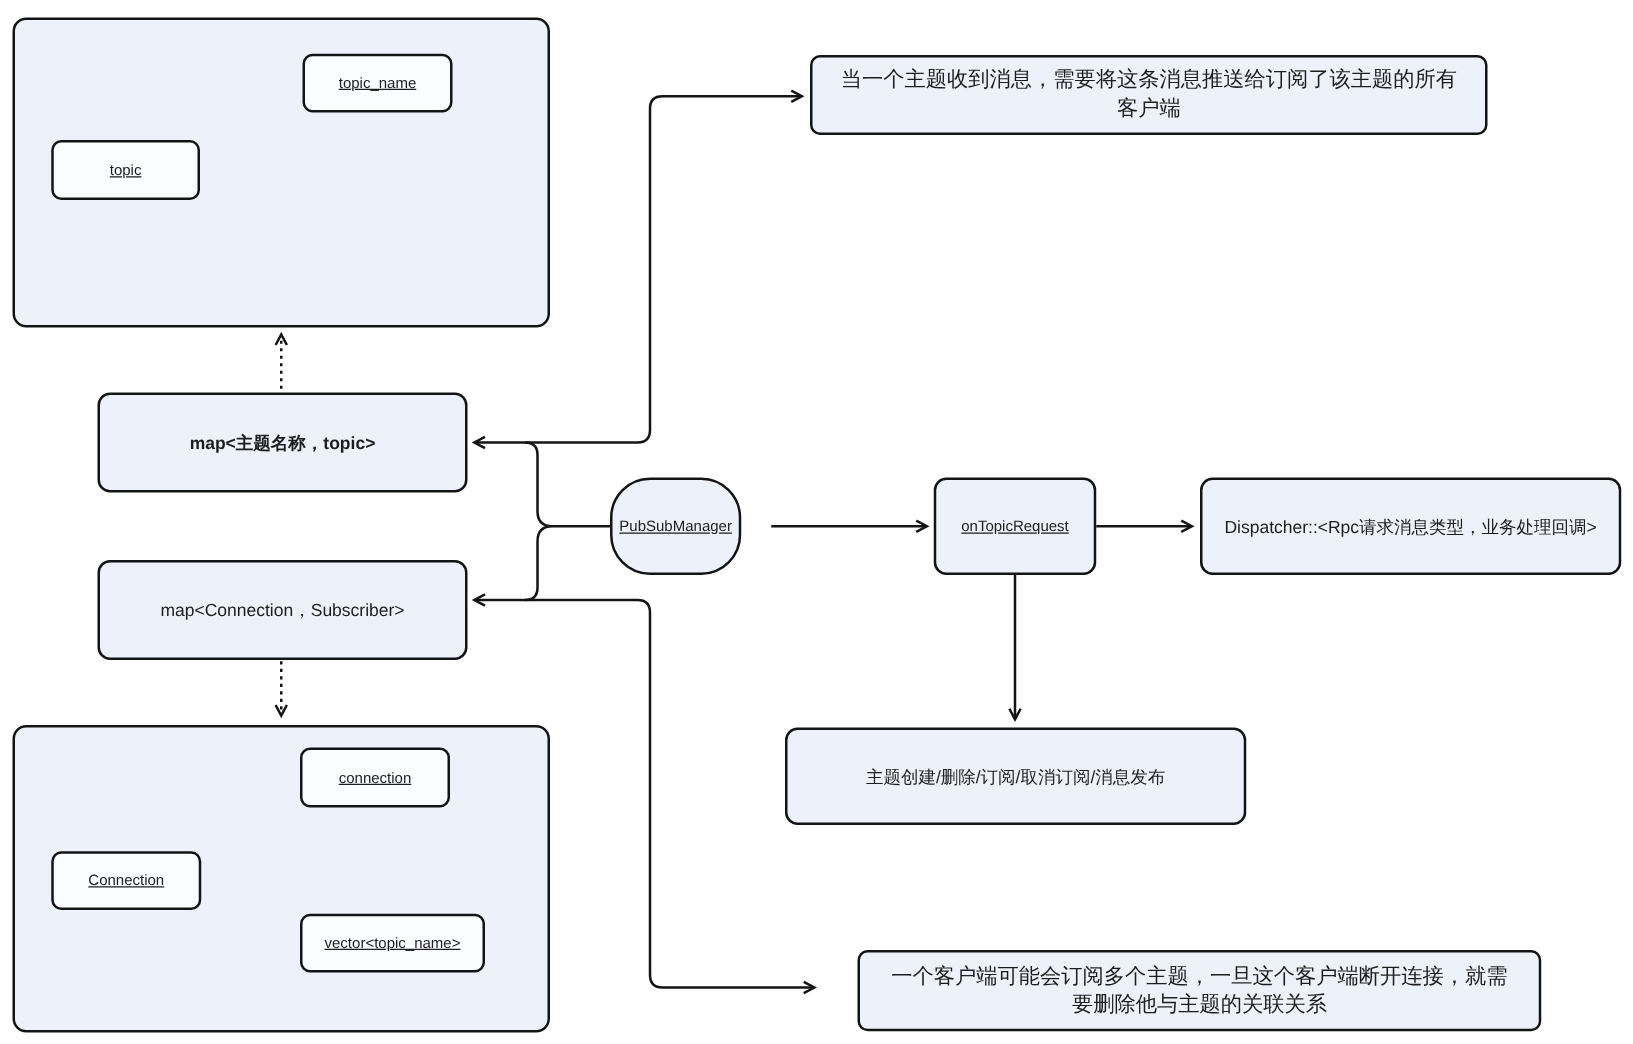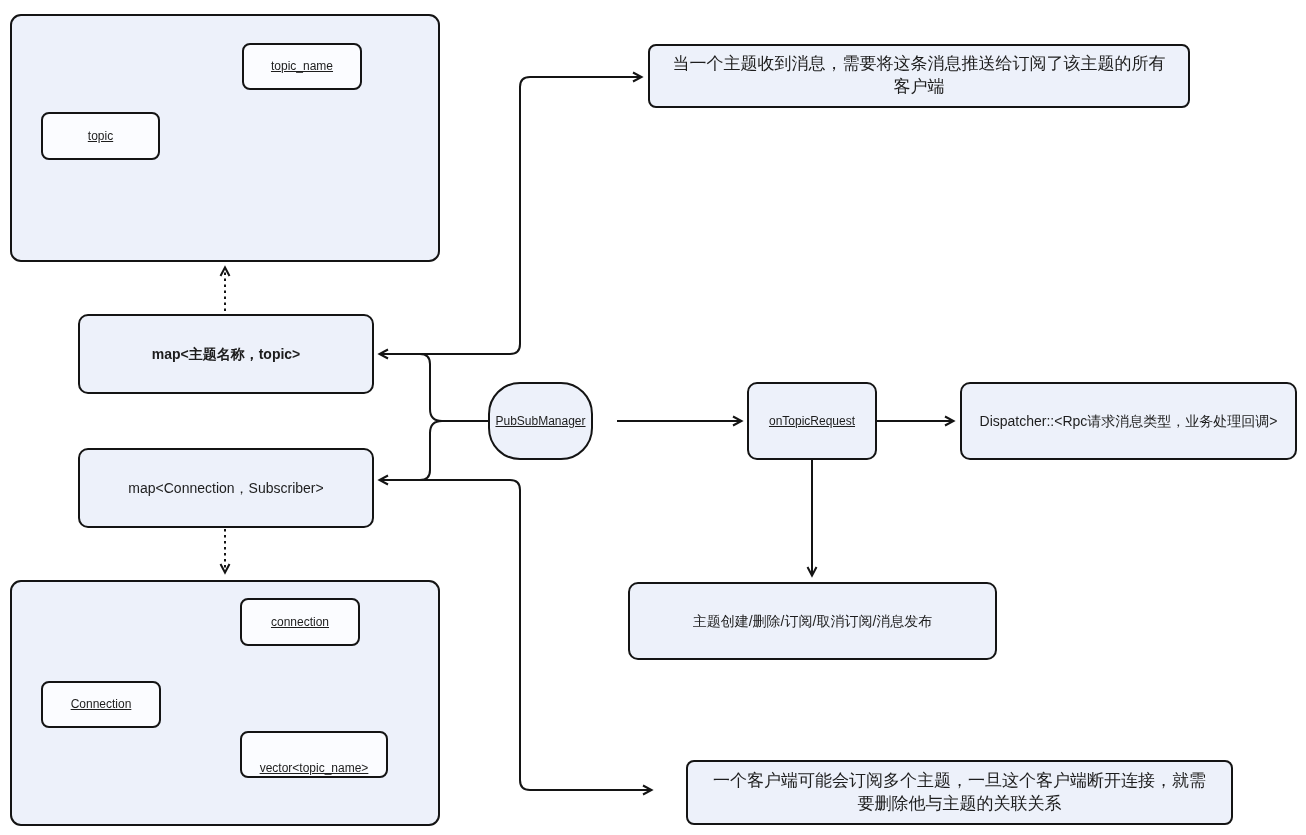--- a/index.html
+++ b/index.html
@@ -83,21 +83,21 @@
     <span>map&lt;Connection，Subscriber&gt;</span>
   </div>
 
   <div class="node group" style="left:10px; top:580px; width:430px; height:246px;"></div>
   <div class="node inner lat15" style="left:240px; top:598px; width:120px; height:48px;text-align:right;">
     <span>connection</span>
   </div>
   <div class="node inner lat15" style="left:41px; top:681px; width:120px; height:47px;">
     <span>Connection</span>
   </div>
-  <div class="node inner lat15" style="left:240px; top:731px; width:148px; height:47px;align-items:flex-end;">
+  <div class="node inner lat15" style="left:240px; top:731px; width:148px; height:47px;">
     <span>vector&lt;topic_name&gt;</span>
   </div>
 
   <div class="node lat15" style="left:488px; top:382px; width:105px; height:78px;border-radius:32px;">
     <span>PubSubManager</span>
   </div>
   <div class="node lat15" style="left:747px; top:382px; width:130px; height:78px;">
     <span>onTopicRequest</span>
   </div>
   <div class="node mix14" style="left:960px; top:382px; width:337px; height:78px;">

